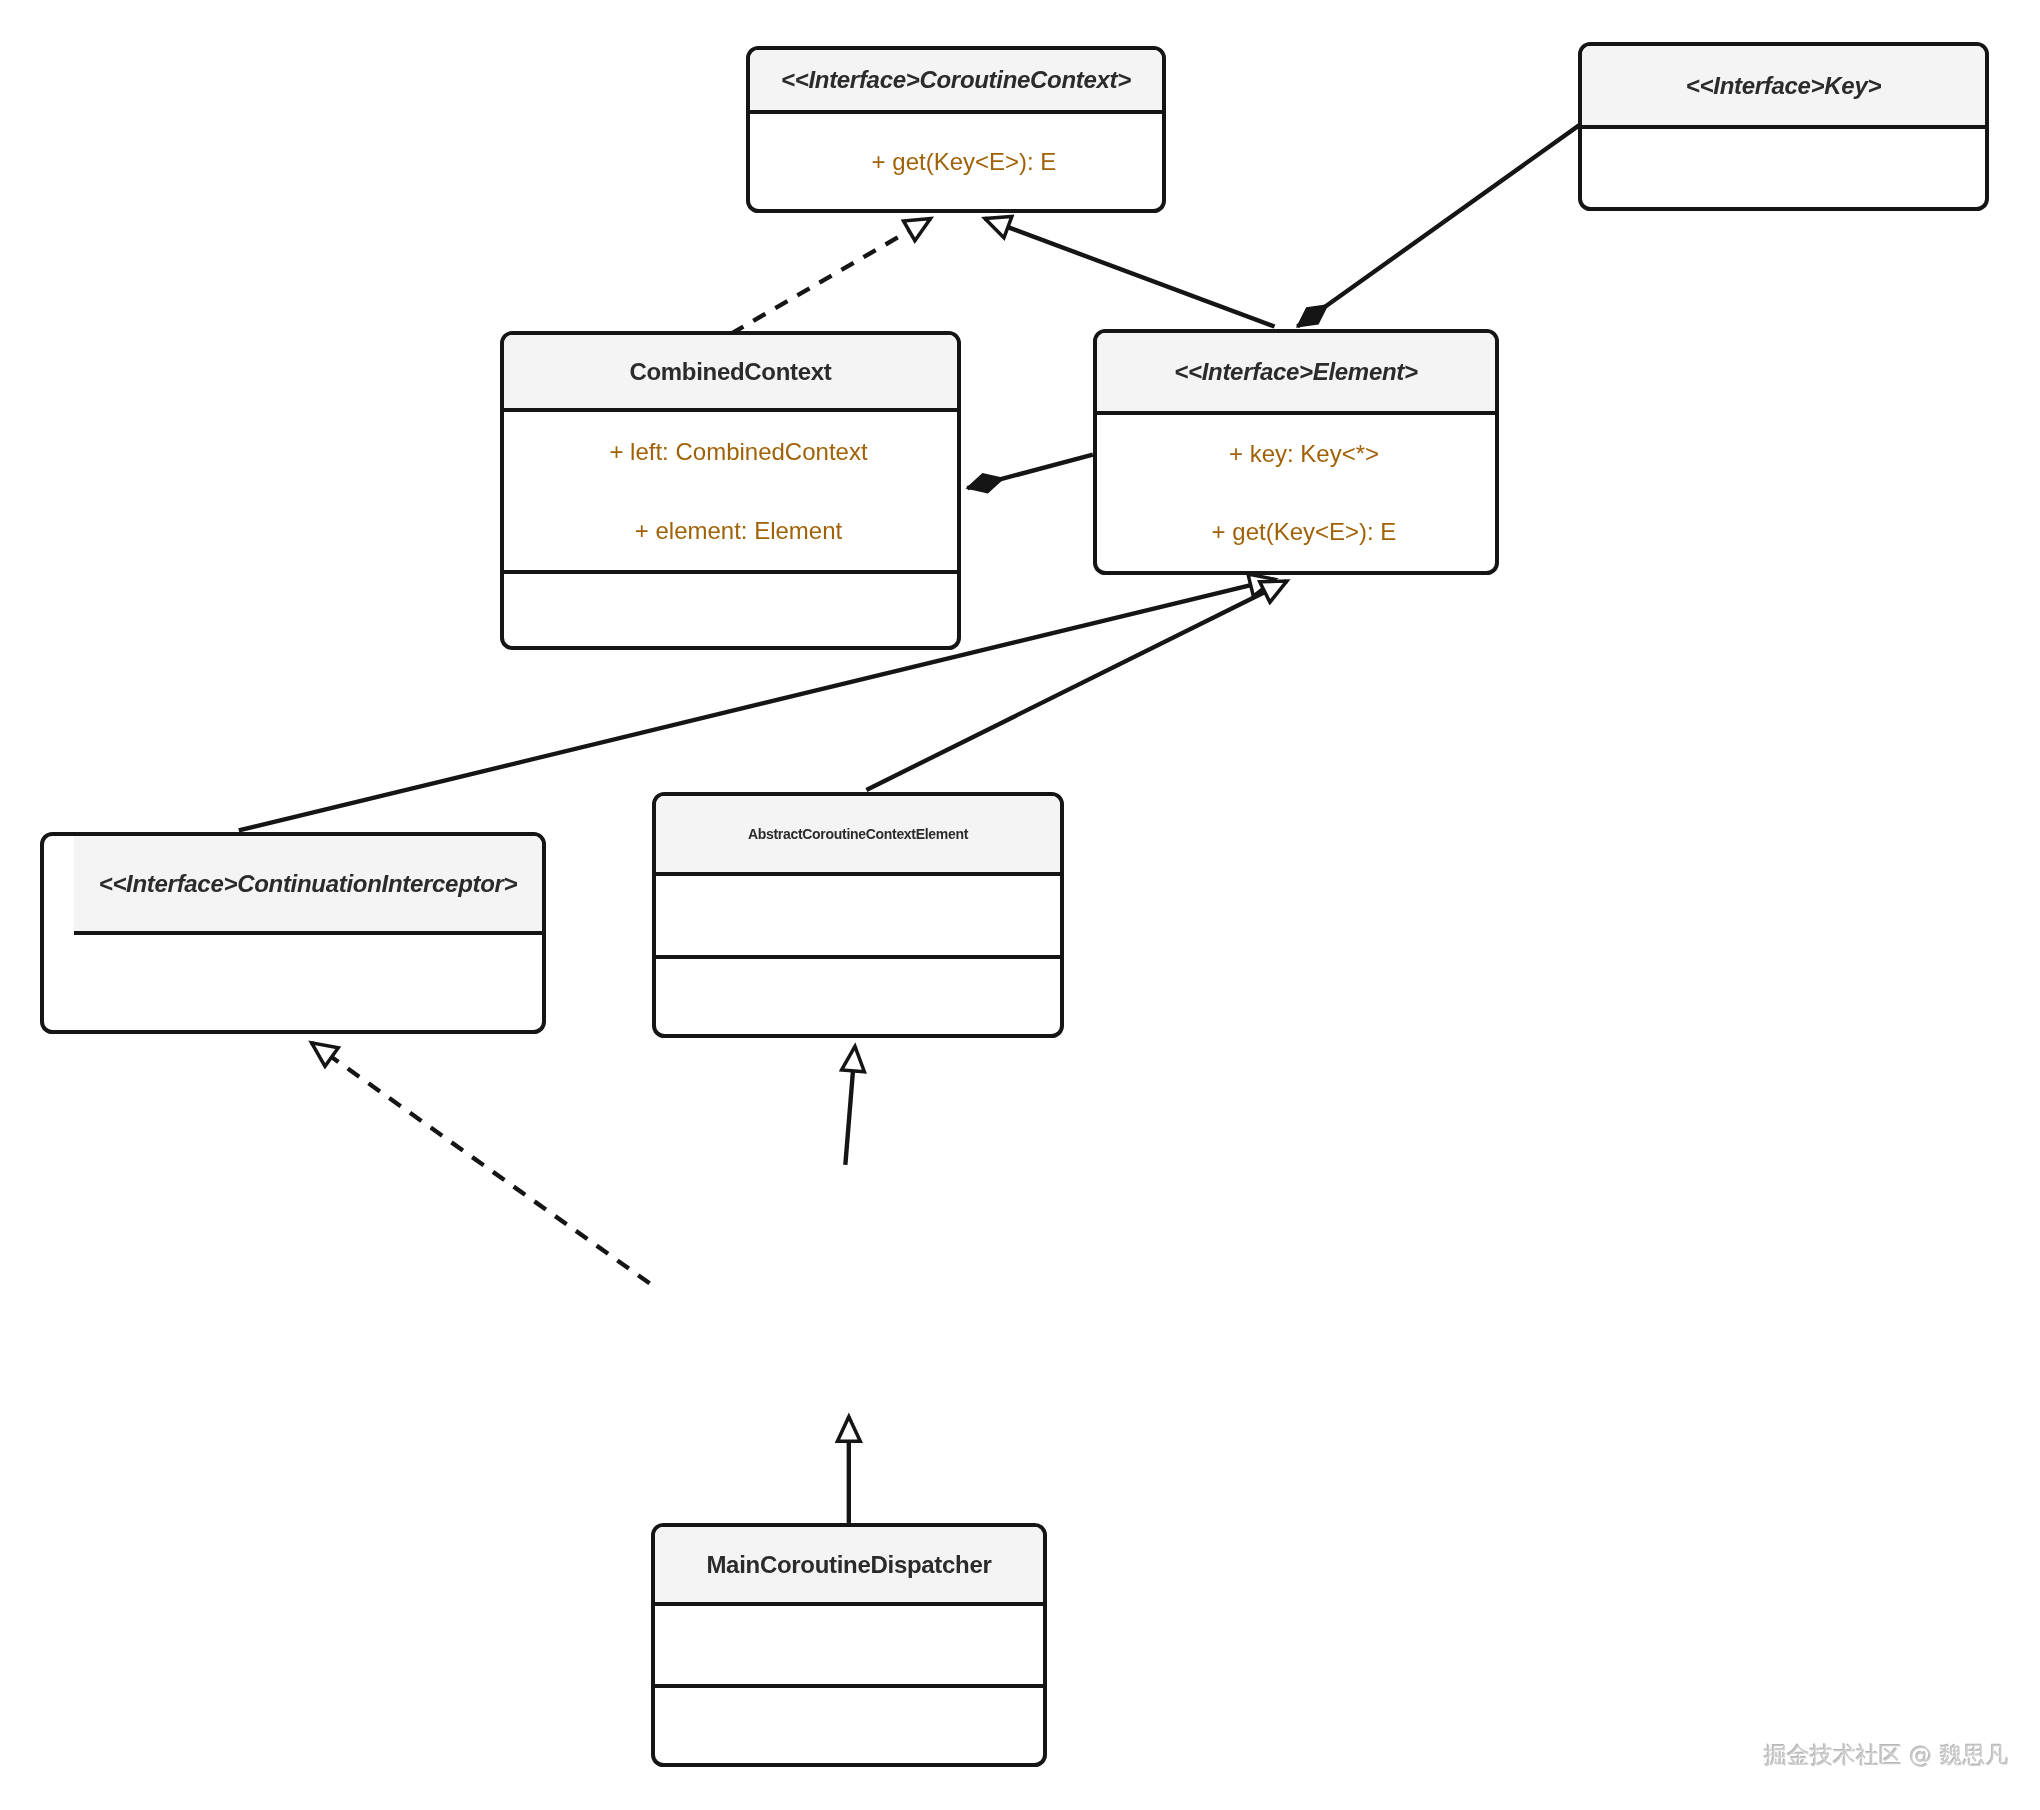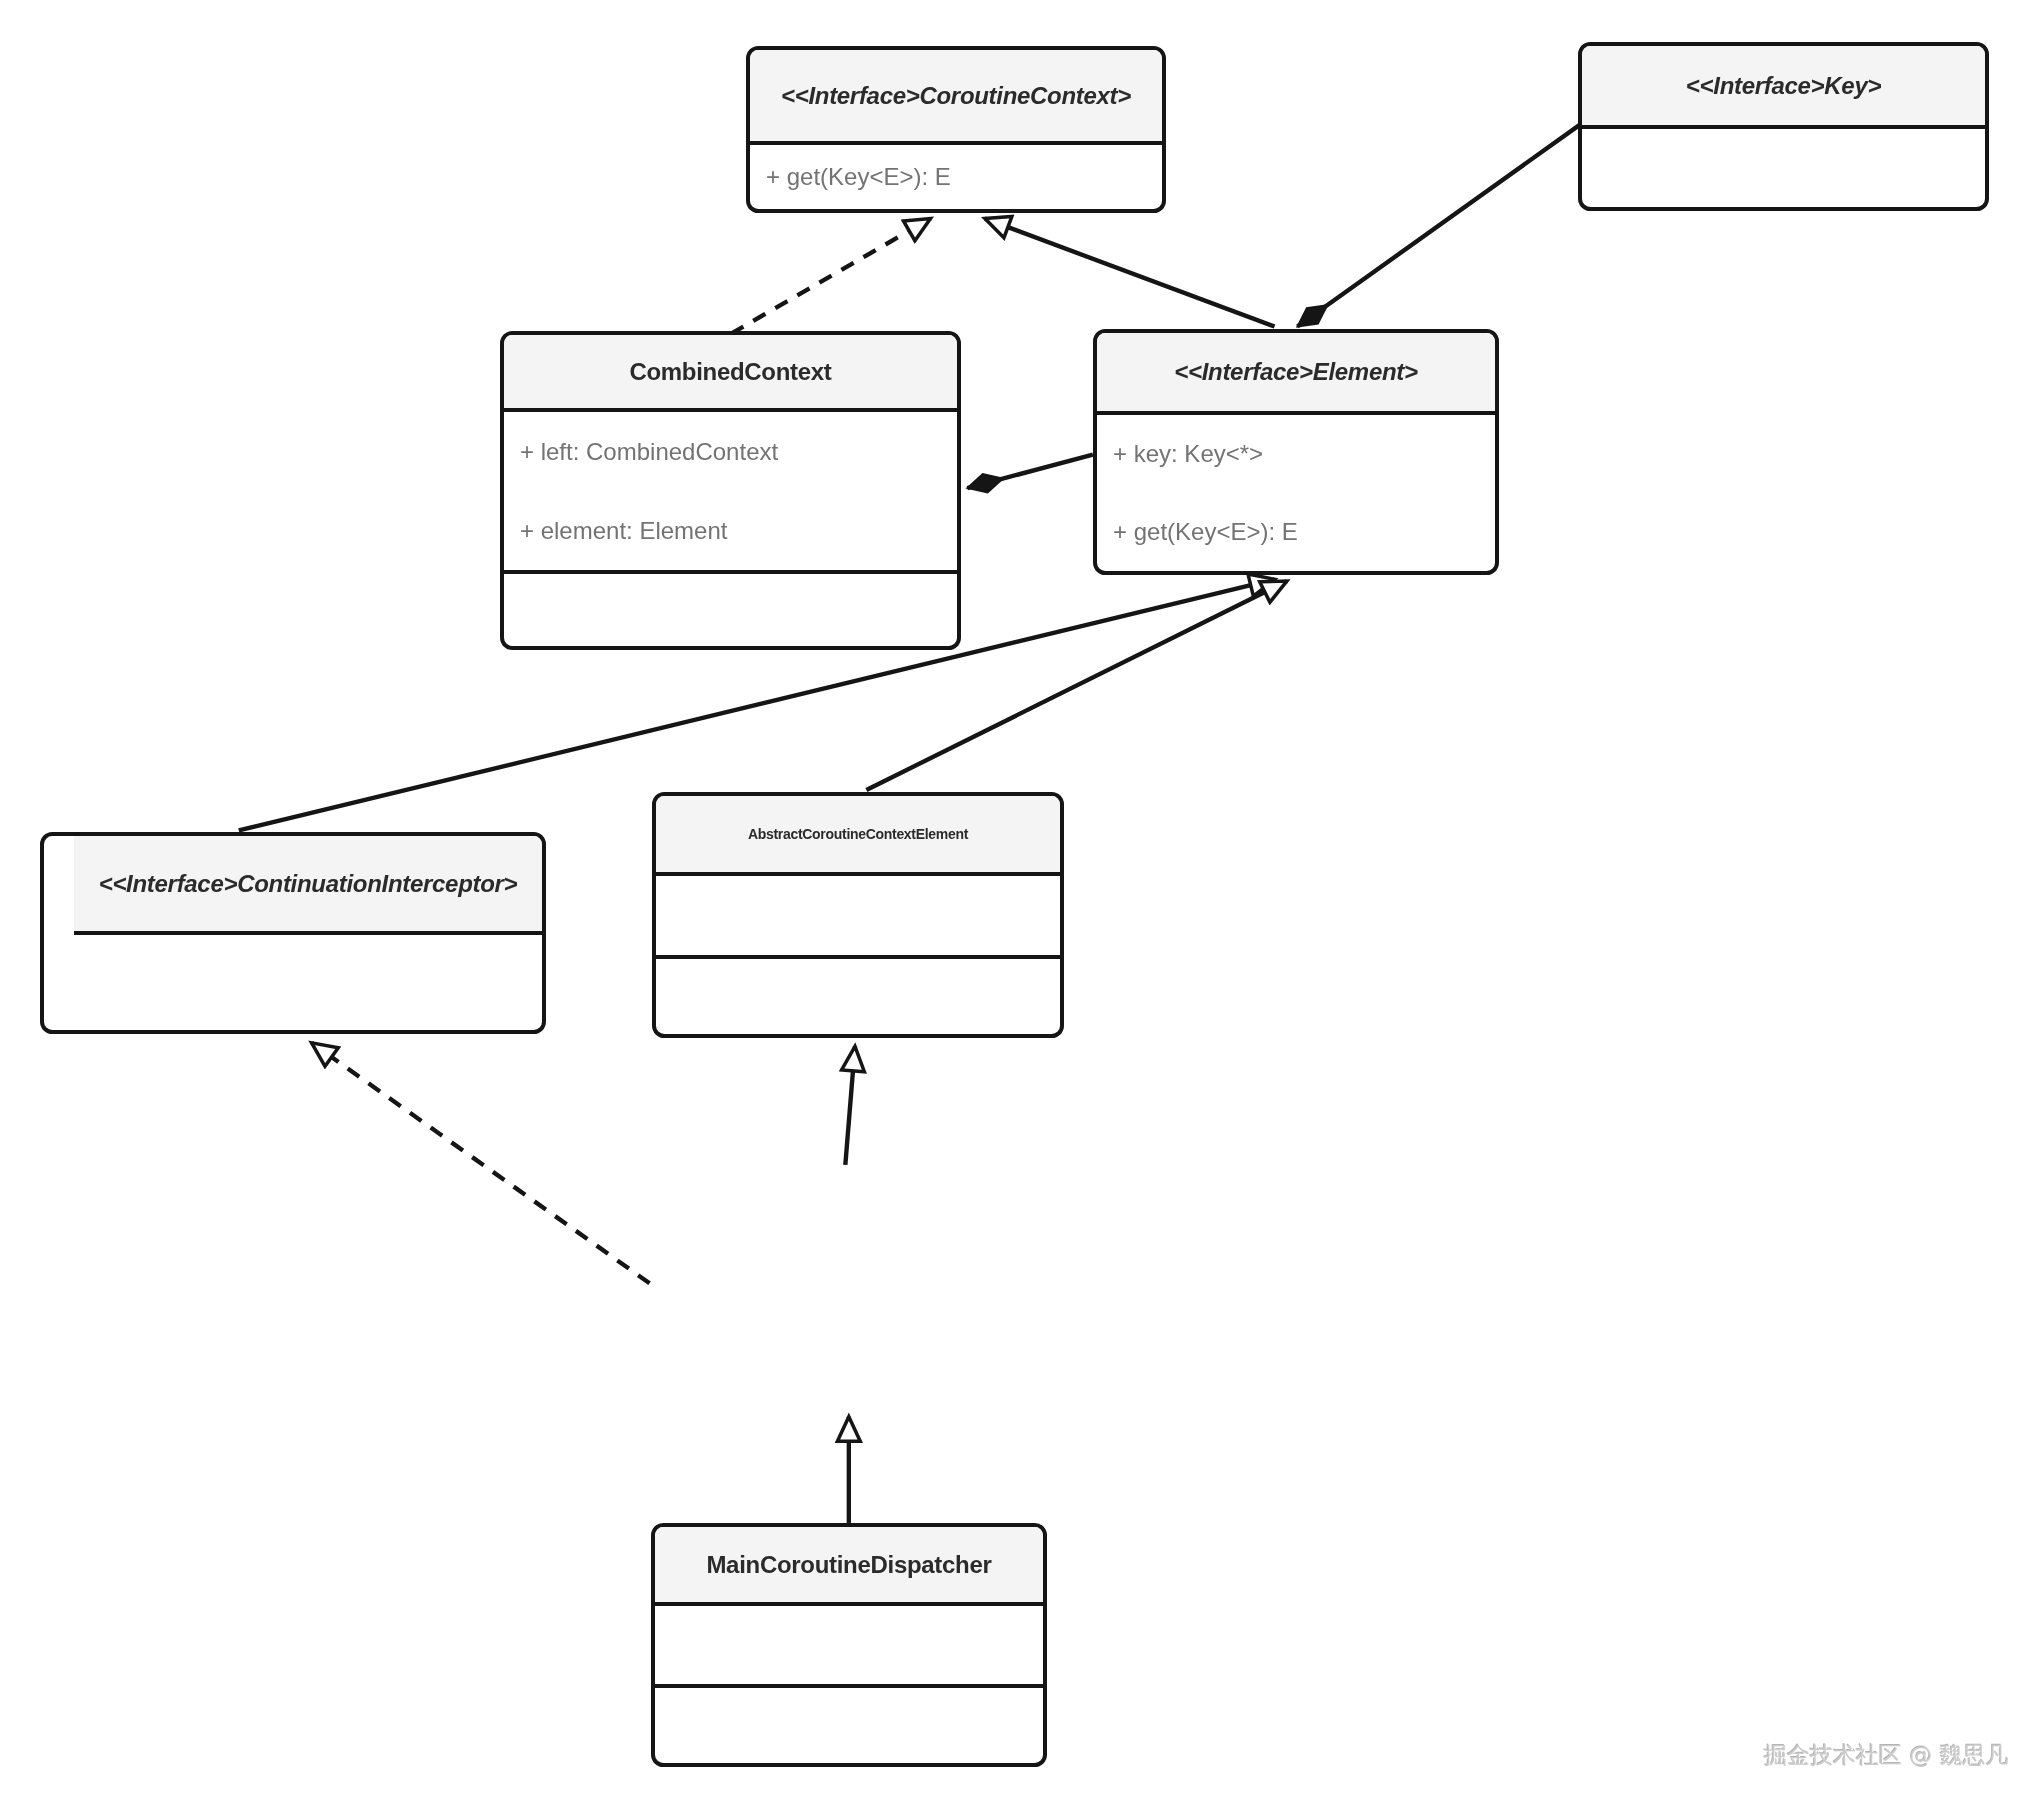--- a/index.html
+++ b/index.html
@@ -19,21 +19,21 @@
   .uml-title {
     font-weight:bold; font-size:24px; color:#2b2b2b; letter-spacing:-0.3px;
     white-space:nowrap;
   }
   .interface .uml-title { font-style:italic; }
   .uml-section {
     box-sizing:border-box; display:flex; flex-direction:column;
     justify-content:space-around; padding-left:16px;
   }
   .uml-section.divided { border-top:4.4px solid #151515; }
-  .uml-member { font-size:24px; color:#737373; white-space:nowrap; }
+  .uml-member { font-size:24px; color:#a16207; white-space:nowrap;text-align:center; }
   #connectors { position:absolute; left:0; top:0; pointer-events:none; }
   #watermark {
     position:absolute; left:1764px; top:1740px; font-size:23px;
     font-family:"DejaVu Sans", sans-serif;
     color:#cbcbcb; text-shadow:0.9px 0.9px 0 #ffffff, -0.9px -0.9px 0 #b5b5b5;
     white-space:nowrap;
   }
 </style>
 </head>
 <body>
@@ -55,21 +55,21 @@
     <line x1="1800" y1="142" x2="1478" y2="372" stroke="#151515" stroke-width="5" marker-end="url(#diam)"></line>
     <line x1="1245" y1="518" x2="1102" y2="556" stroke="#151515" stroke-width="5" marker-end="url(#diam)"></line>
     <line x1="272" y1="946" x2="1452" y2="660" stroke="#151515" stroke-width="5" marker-end="url(#tri)"></line>
     <line x1="987" y1="900" x2="1466" y2="662" stroke="#151515" stroke-width="5" marker-end="url(#tri)"></line>
     <line x1="740" y1="1462" x2="355" y2="1188" stroke="#151515" stroke-width="5" stroke-dasharray="16 13" marker-end="url(#tri)"></line>
     <line x1="963" y1="1327" x2="974" y2="1192" stroke="#151515" stroke-width="5" marker-end="url(#tri)"></line>
     <line x1="967" y1="1735" x2="967" y2="1614" stroke="#151515" stroke-width="5" marker-end="url(#tri)"></line>
   </svg>
 
   <div class="uml-box interface" style="left:746px; top:46px; width:420px; height:167px;">
-    <div class="uml-header" style="height:95px;">
+    <div class="uml-header" style="height:64px;">
       <span class="uml-title">&lt;&lt;Interface&gt;CoroutineContext&gt;</span>
     </div>
     <div class="uml-section" style="flex:1;">
       <span class="uml-member">+ get(Key&lt;E&gt;): E</span>
     </div>
   </div>
 
   <div class="uml-box interface" style="left:1578px; top:42px; width:411px; height:169px;">
     <div class="uml-header" style="height:83px;">
       <span class="uml-title">&lt;&lt;Interface&gt;Key&gt;</span>

